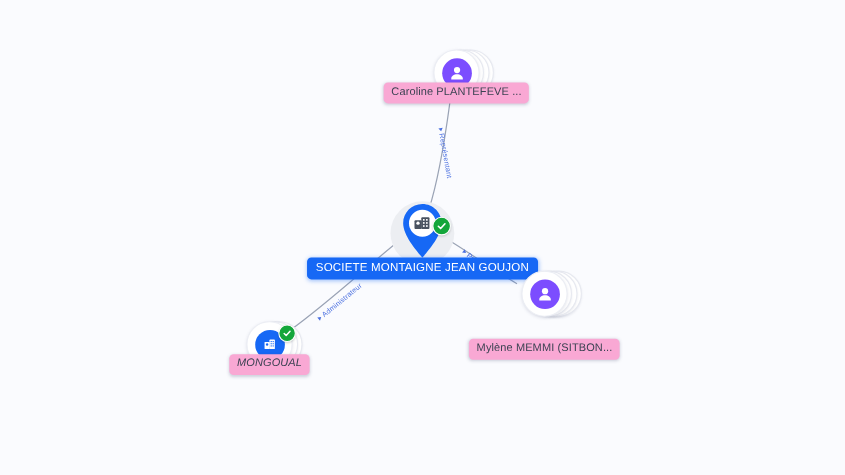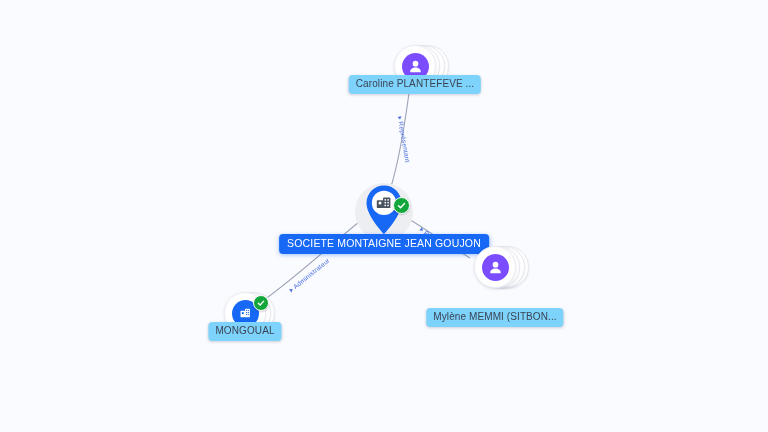--- a/index.html
+++ b/index.html
@@ -113,21 +113,21 @@
   
   .node-label {
     position: absolute;
     left: 50%;
     transform: translateX(-50%);
     white-space: nowrap;
     font-size: 10px;
     line-height: 1;
     padding: 4px 7px 5px 7px;
     border-radius: 4px;
-    background: #7dd3fc;
+    background: #f9a8d4;
     color: #3b4252;
     box-shadow: 0 1px 3px rgba(40,50,90,.22);
     letter-spacing: .1px;
   }
   .node-label.primary {
     background: #1668f5;
     color: #ffffff;
     font-size: 10.5px;
     padding: 4px 8px 5px 8px;
     border-radius: 4px;
@@ -264,16 +264,16 @@
             </g>
           </svg>
         </div>
       </div>
       <div class="badge-check" style="left:8px; top:-18px;">
         <svg width="8" height="8" viewBox="0 0 24 24" fill="none" stroke="#ffffff" stroke-width="4" stroke-linecap="round" stroke-linejoin="round">
           <polyline points="4,12.5 9.5,18 20,6.5"></polyline>
         </svg>
       </div>
     </div>
-    <div class="node-label" style="top:9px;">MONGOUAL</div>
+    <div class="node-label" style="top:9px;font-style:italic;">MONGOUAL</div>
   </div>
 
 </div>
 
 </body></html>

